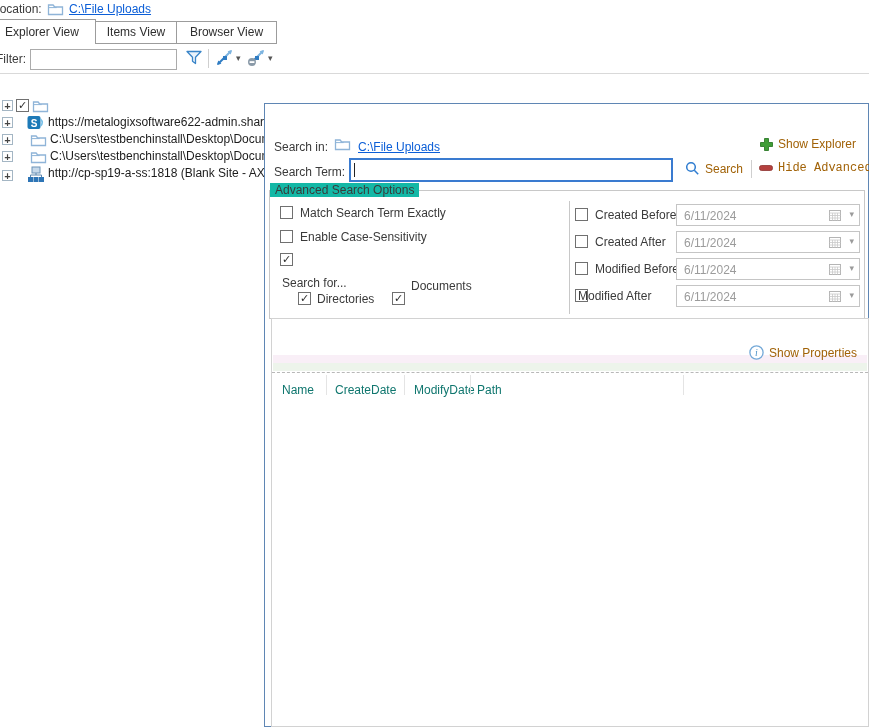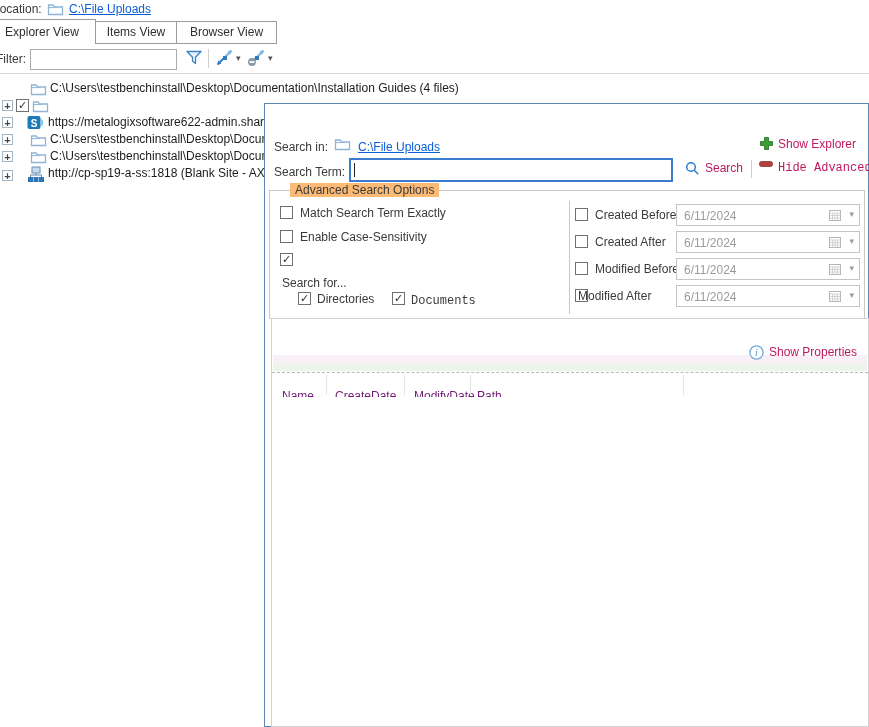--- a/index.html
+++ b/index.html
@@ -22,29 +22,29 @@
   .sel{background:#0f72d7;color:#fff;padding:1px 3px;}
   
   #dialog{position:absolute;left:264px;top:103px;width:605px;height:624px;background:#fff;
           border:1px solid #5f86b4;box-sizing:border-box;z-index:10;}
   .dtitle{font-size:13px;color:#3a3a3a;}
   .closebtn{position:absolute;right:8px;top:4px;width:34px;height:21px;background:#cd5952;border-radius:2px;
             color:#fff;font:bold 11px "Liberation Sans",sans-serif;text-align:center;line-height:21px;cursor:pointer;}
   .minbtn{position:absolute;right:44px;top:9px;width:11px;height:9px;border:1px solid #1e1e1e;border-top-width:3px;
           box-sizing:border-box;cursor:pointer;}
   .grpbox{position:absolute;border:1px solid #c8c8c8;background:#fff;}
-  .grplegend{position:absolute;top:-8px;left:20px;background:#fdba74;padding:0 5px;color:#3a3a3a;}
+  .grplegend{position:absolute;top:-8px;left:0;background:#14b8a6;padding:0 5px;color:#3a3a3a;}
   .datefld{position:absolute;width:184px;height:22px;border:1px solid #c5c5c5;background:#fff;box-sizing:border-box;}
   .dateval{position:absolute;left:7px;top:4px;color:#9b9b9b;}
   .caret{color:#9b9b9b;font-size:9px;}
   .vline{position:absolute;width:1px;background:#cfcfcf;}
-  .toolbtn{display:flex;align-items:flex-start;gap:5px;color:#be185d;cursor:pointer;white-space:nowrap;}
+  .toolbtn{display:flex;align-items:center;gap:5px;color:#a16207;cursor:pointer;white-space:nowrap;}
   
   #results{position:absolute;left:6px;top:214px;right:-1px;bottom:-1px;border:1px solid #d2d2d2;background:#fff;}
-  .hdrlbl{position:absolute;top:16px;color:#701a75;text-decoration:underline;}
+  .hdrlbl{position:absolute;top:10px;color:#0f766e;}
   .hsep{position:absolute;top:2px;width:1px;height:20px;background:#e4e4e4;}
 </style>
 </head>
 <body>
 
 <div id="screen">
 
   <div class="abs" style="left:0;top:0;width:869px;height:18px;">
     <span class="abs lbl" style="left:-7px;top:2px;">Location:</span>
     <span class="abs" style="left:47px;top:2px;">
@@ -93,29 +93,20 @@
         <rect x="8" y="7" width="4" height="4" fill="#2f7cc3"></rect>
         <circle cx="5" cy="13" r="4" fill="#8a9aa8"></circle>
           <rect x="2.6" y="12.2" width="4.8" height="1.8" fill="#fff"></rect>
       </svg>
     </span>
     <span class="abs caret" style="left:268px;top:9px;color:#555;">▾</span>
   </div>
 
   <div class="abs" style="left:0;top:78px;width:869px;height:649px;">
 
-    <div class="trow" style="left:0;top:2px;width:860px;">
-      <span class="abs" style="left:30px;top:2px;">
-        <svg width="17" height="14" viewBox="0 0 17 14">
-            <path d="M1.5 12.5 v-9.5 h4.6 l1.6 2 h7.8 v7.5 z" fill="#fff" stroke="#8fb4d8" stroke-width="1.3"></path>
-            <path d="M1.5 5.6 h8.2" stroke="#8fb4d8" stroke-width="1"></path>
-          </svg>
-      </span>
-      <span class="abs" style="left:50px;">C:\Users\testbenchinstall\Desktop\Documentation\Installation Guides (4 files)</span>
-    </div>
 
     <div class="trow" style="left:0;top:19px;width:860px;">
       <span class="plusbox" style="left:2px;top:3px;">+</span>
       <span class="cbx" style="left:16px;top:2px;">✓</span>
       <span class="abs" style="left:32px;top:2px;">
         <svg width="17" height="14" viewBox="0 0 17 14">
             <path d="M1.5 12.5 v-9.5 h4.6 l1.6 2 h7.8 v7.5 z" fill="#fff" stroke="#8fb4d8" stroke-width="1.3"></path>
             <path d="M1.5 5.6 h8.2" stroke="#8fb4d8" stroke-width="1"></path>
           </svg>
       </span>
@@ -223,21 +214,21 @@
 
       <span class="cbx" style="left:10px;top:39px;"></span>
       <span class="abs lbl" style="left:30px;top:39px;">Enable Case-Sensitivity</span>
 
       <span class="cbx" style="left:10px;top:62px;">✓</span>
 
       <span class="abs lbl" style="left:12px;top:85px;">Search for...</span>
       <span class="cbx" style="left:28px;top:101px;">✓</span>
       <span class="abs lbl" style="left:47px;top:101px;">Directories</span>
       <span class="cbx" style="left:122px;top:101px;">✓</span>
-      <span class="abs lbl" style="left:141px;top:103px;font-family:Liberation Mono, monospace;">Documents</span>
+      <span class="abs lbl" style="left:141px;top:88px;">Documents</span>
 
       <span class="cbx" style="left:305px;top:17px;"></span>
       <span class="abs lbl" style="left:325px;top:17px;">Created Before</span>
       <div class="datefld" style="left:406px;top:13px;">
         <span class="dateval">6/11/2024</span>
         <span class="abs" style="right:18px;top:4px;"><svg width="12" height="12" viewBox="0 0 12 12">
               <rect x="0.5" y="1.5" width="11" height="10" fill="#fff" stroke="#b5b5b5"></rect>
               <path d="M0.5 4 h11 M3.5 4 v7.5 M6 4 v7.5 M8.5 4 v7.5 M0.5 6.5 h11 M0.5 9 h11" stroke="#c9c9c9" stroke-width="0.8"></path>
             </svg></span>
         <span class="abs caret" style="right:5px;top:4px;">▾</span>

